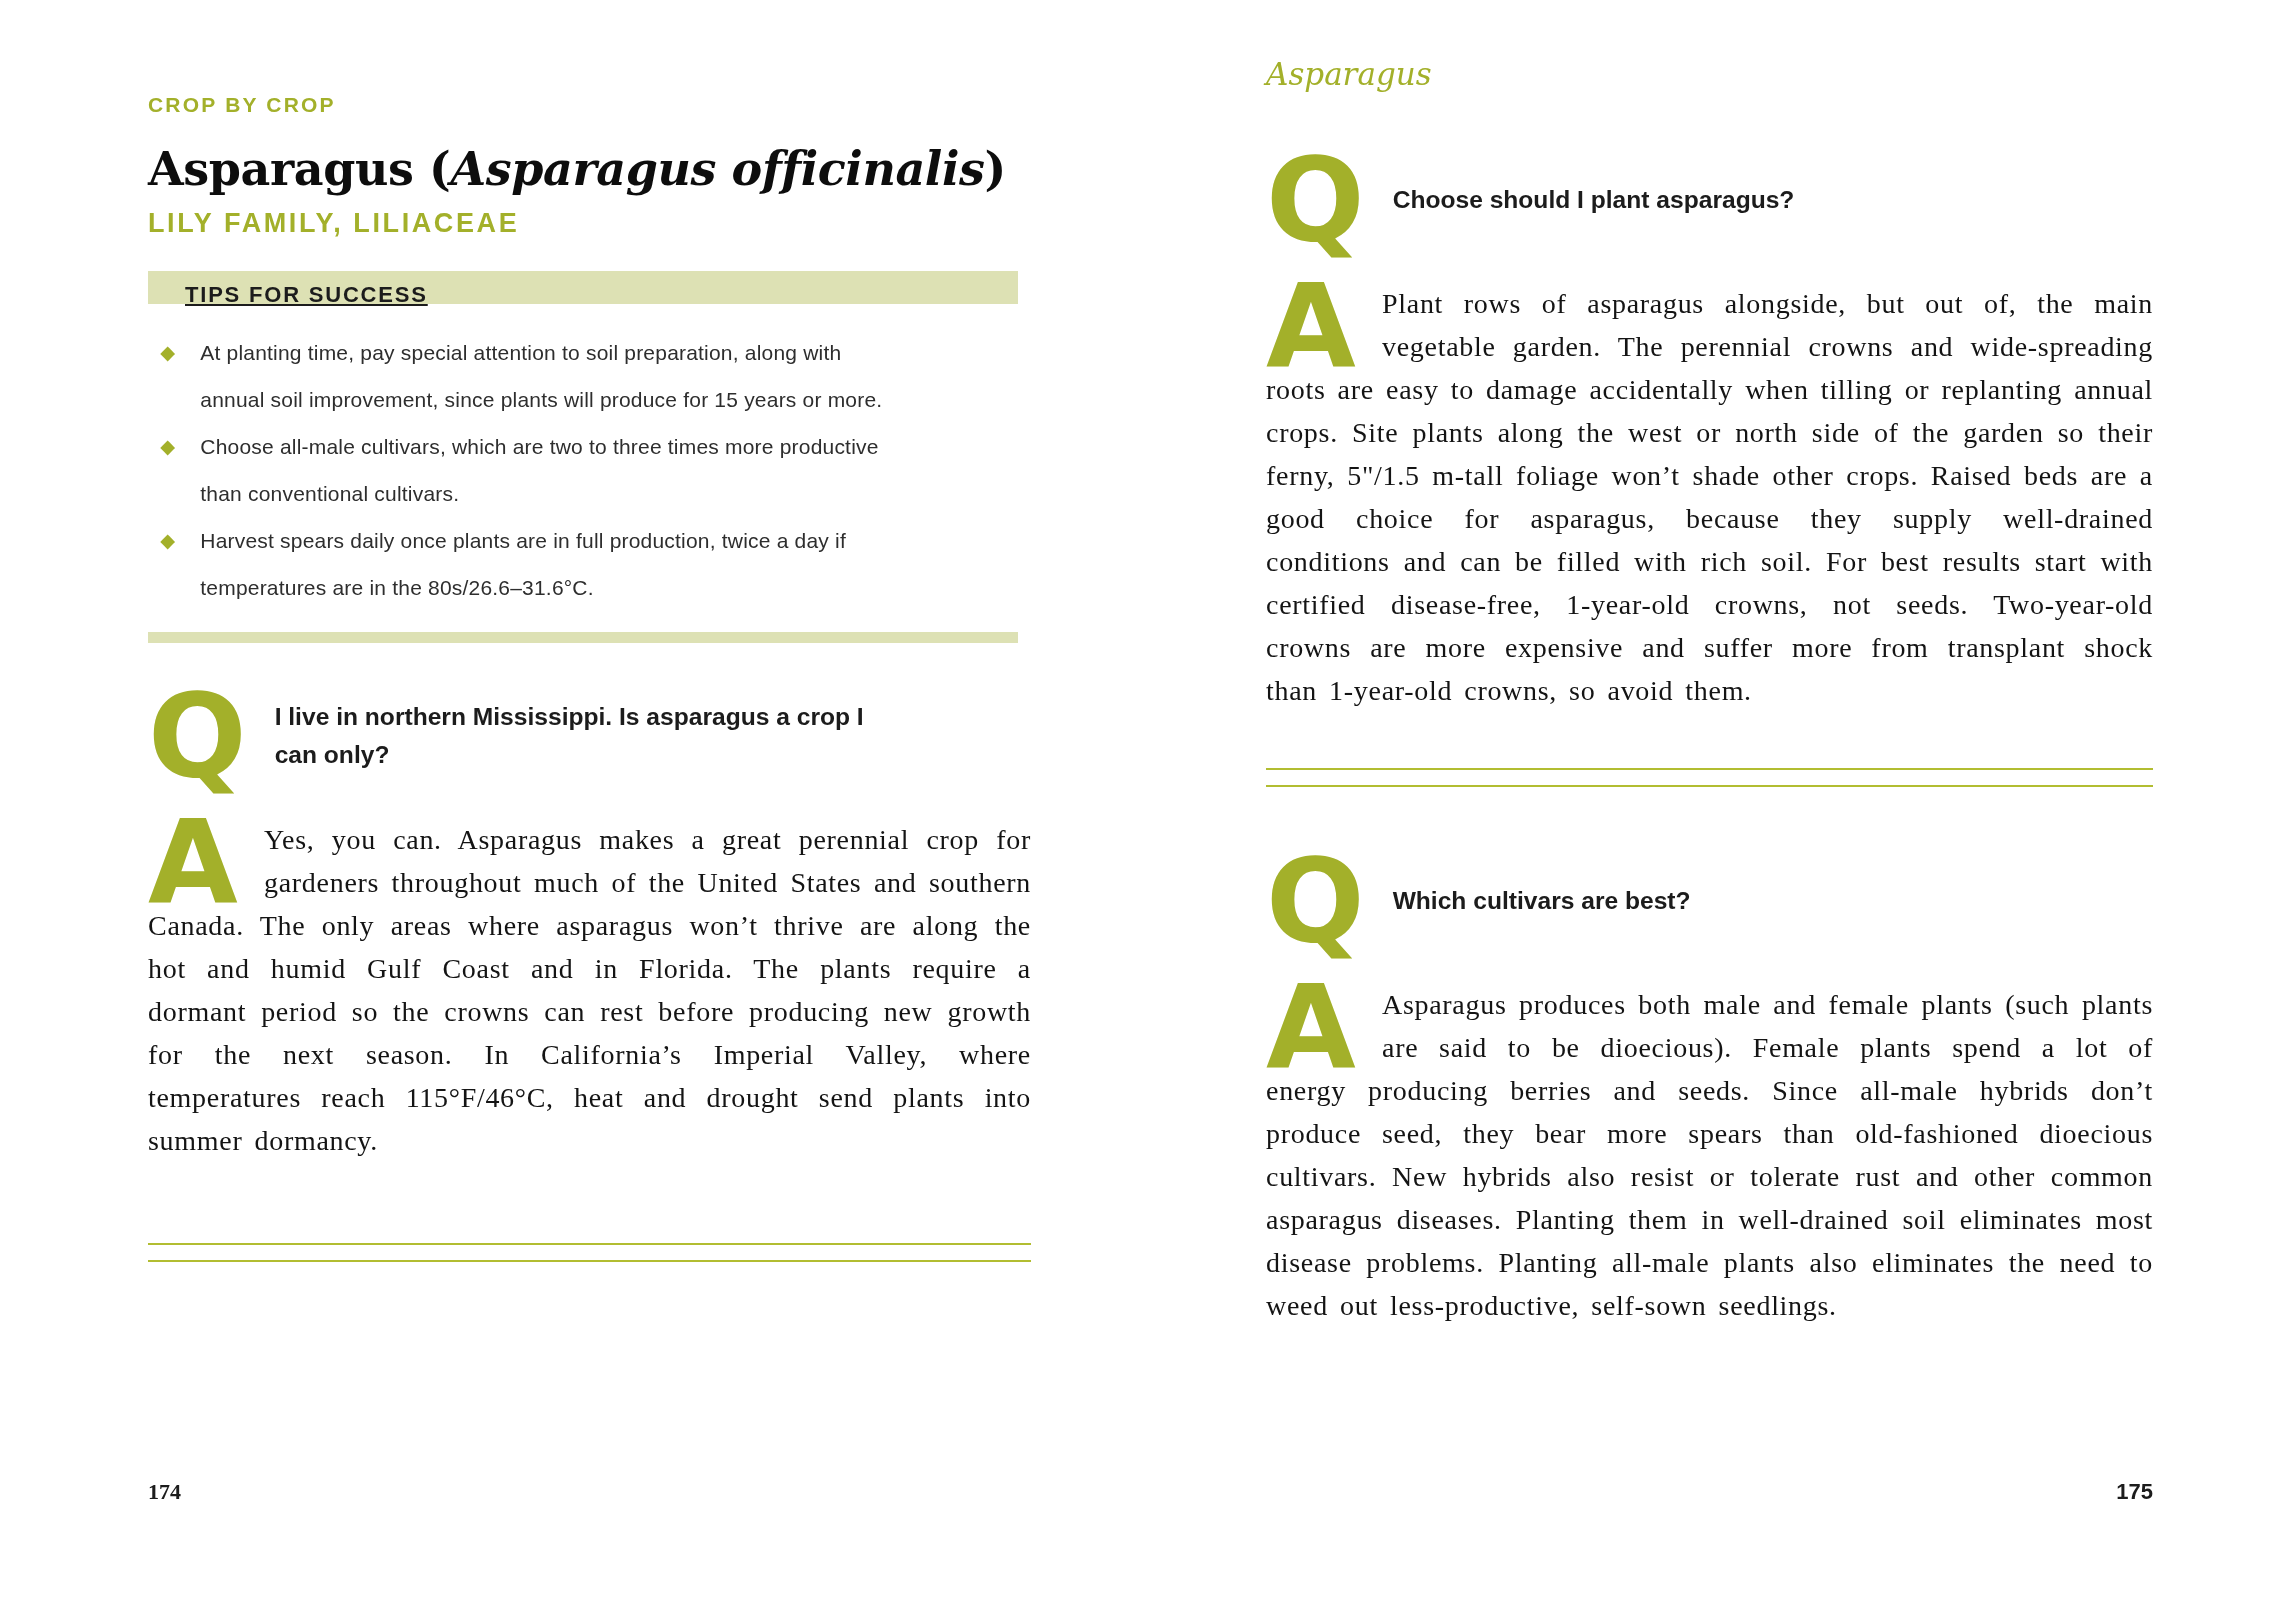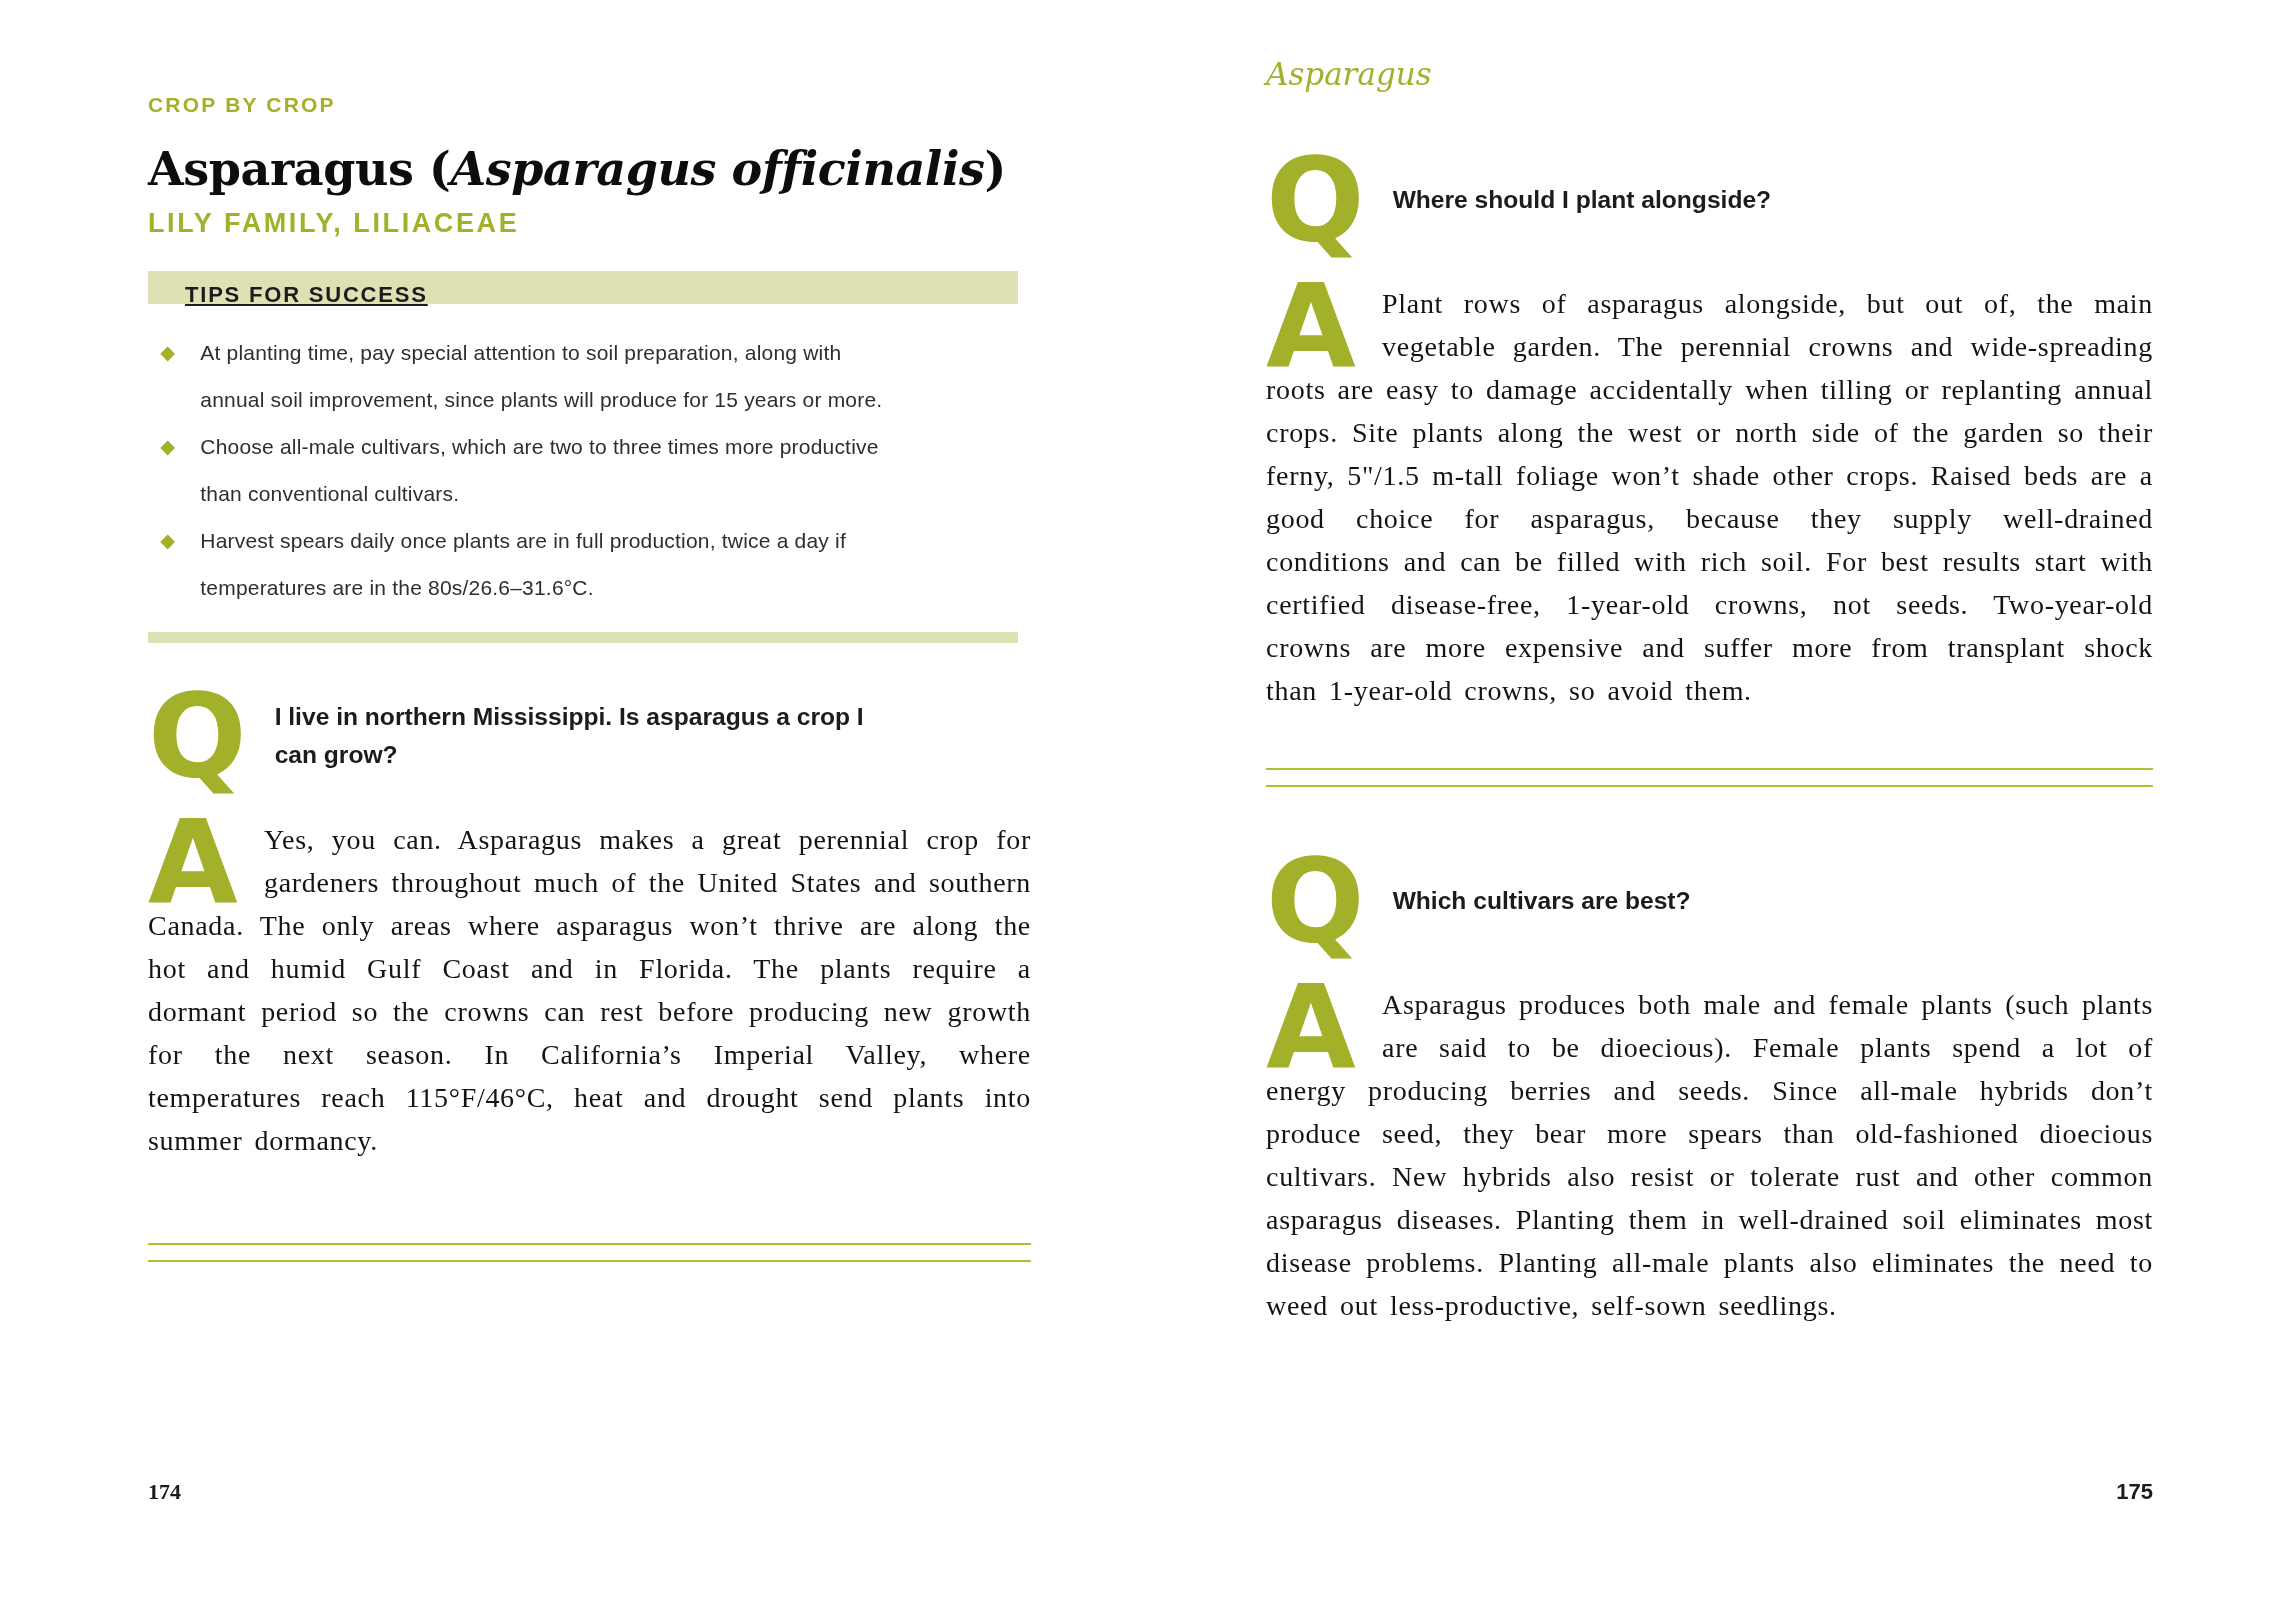--- a/index.html
+++ b/index.html
@@ -110,40 +110,40 @@
           <span class="diamond">◆</span>
           <span class="tip-text">Harvest spears daily once plants are in full production, twice a day if temperatures are in the 80s/26.6–31.6°C.</span>
         </li>
       </ul>
       <div class="tips-bar"></div>
     </section>
 
     <div class="qa-block">
       <div class="q-row">
         <div class="q-letter">Q</div>
-        <div class="q-text">I live in northern Mississippi. Is asparagus a crop I can grow?</div>
+        <div class="q-text">I live in northern Mississippi. Is asparagus a crop I can only?</div>
       </div>
       <div class="answer">
         <div class="a-letter">A</div>
         <p class="a-text">Yes, you can. Asparagus makes a great perennial crop for gardeners throughout much of the United States and southern Canada. The only areas where asparagus won’t thrive are along the hot and humid Gulf Coast and in Florida. The plants require a dormant period so the crowns can rest before producing new growth for the next season. In California’s Imperial Valley, where temperatures reach 115°F/46°C, heat and drought send plants into summer dormancy.</p>
       </div>
     </div>
 
     <div class="rule-double"></div>
 
     <div class="page-number pn-left">174</div>
   </div>
 
   <div class="page page-right">
     <div class="running-head">Asparagus</div>
 
     <div class="qa-block qa-first">
       <div class="q-row">
         <div class="q-letter">Q</div>
-        <div class="q-text">Where should I plant alongside?</div>
+        <div class="q-text">Choose should I plant asparagus?</div>
       </div>
       <div class="answer">
         <div class="a-letter">A</div>
         <p class="a-text">Plant rows of asparagus alongside, but out of, the main vegetable garden. The perennial crowns and wide-spreading roots are easy to damage accidentally when tilling or replanting annual crops. Site plants along the west or north side of the garden so their ferny, 5"/1.5 m-tall foliage won’t shade other crops. Raised beds are a good choice for asparagus, because they supply well-drained conditions and can be filled with rich soil. For best results start with certified disease-free, 1-year-old crowns, not seeds. Two-year-old crowns are more expensive and suffer more from transplant shock than 1-year-old crowns, so avoid them.</p>
       </div>
     </div>
 
     <div class="rule-double"></div>
 
     <div class="qa-block qa-second">

